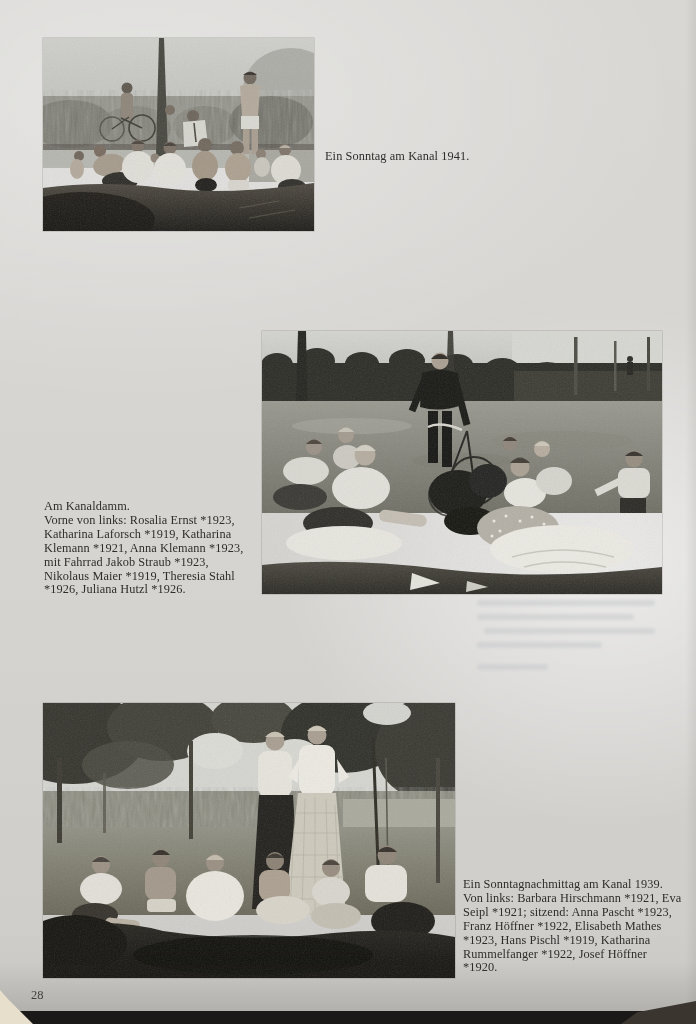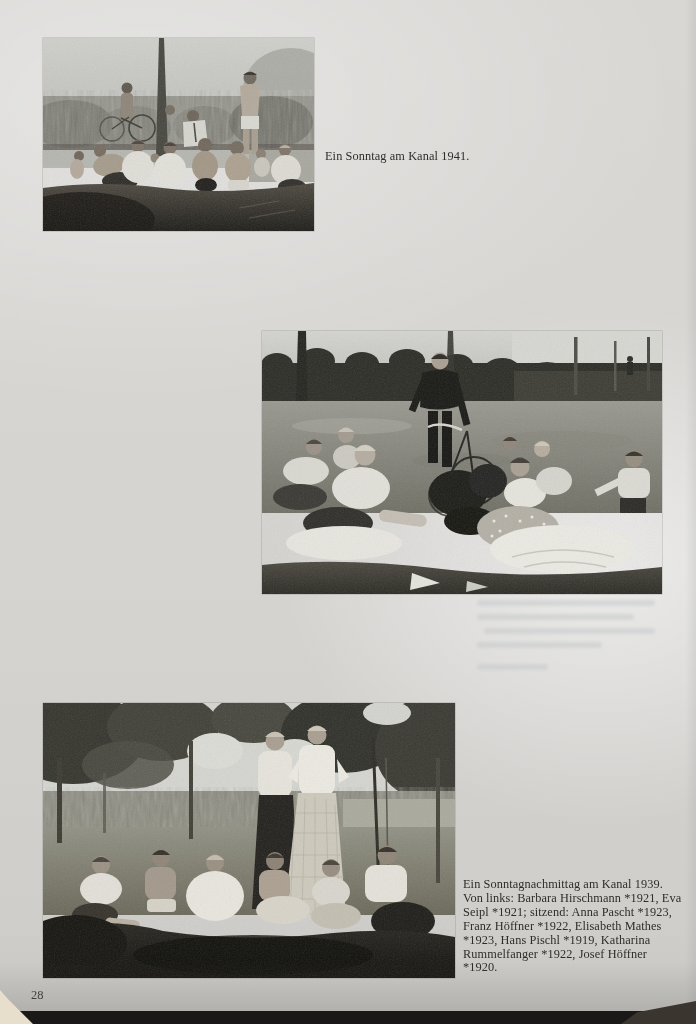--- a/index.html
+++ b/index.html
@@ -255,20 +255,22 @@
         <path d="M358,150 L334,162" stroke="#dcdad3" stroke-width="7"></path>
       </g>
       <path d="M0,234 Q80,226 180,238 T400,236 L400,263 L0,263 Z" fill="url(#p2fg)"></path>
       <polygon points="150,242 178,252 148,259" fill="#e5e3dc"></polygon>
       <polygon points="205,250 226,256 204,261" fill="#ddddd4" opacity="0.9"></polygon>
       <rect width="400" height="263" filter="url(#p2n)" opacity="0.15"></rect>
     </svg>
   </figure>
 
   <div class="caption caption2">
+    <div>Am Kanaldamm.</div>
+    <div>Vorne von links: Rosalia Ernst *1923, Katharina Laforsch *1919, Katharina Klemann *1921, Anna Klemann *1923, mit Fahrrad Jakob Straub *1923, Nikolaus Maier *1919, Theresia Stahl *1926, Juliana Hutzl *1926.</div>
   </div>
 
   <div class="ghost-text">
     <div class="ghost-line"></div>
       <div class="ghost-line"></div>
       <div class="ghost-line"></div>
     <div class="ghost-line"></div>
       <div class="ghost-line"></div>
   </div>
 

